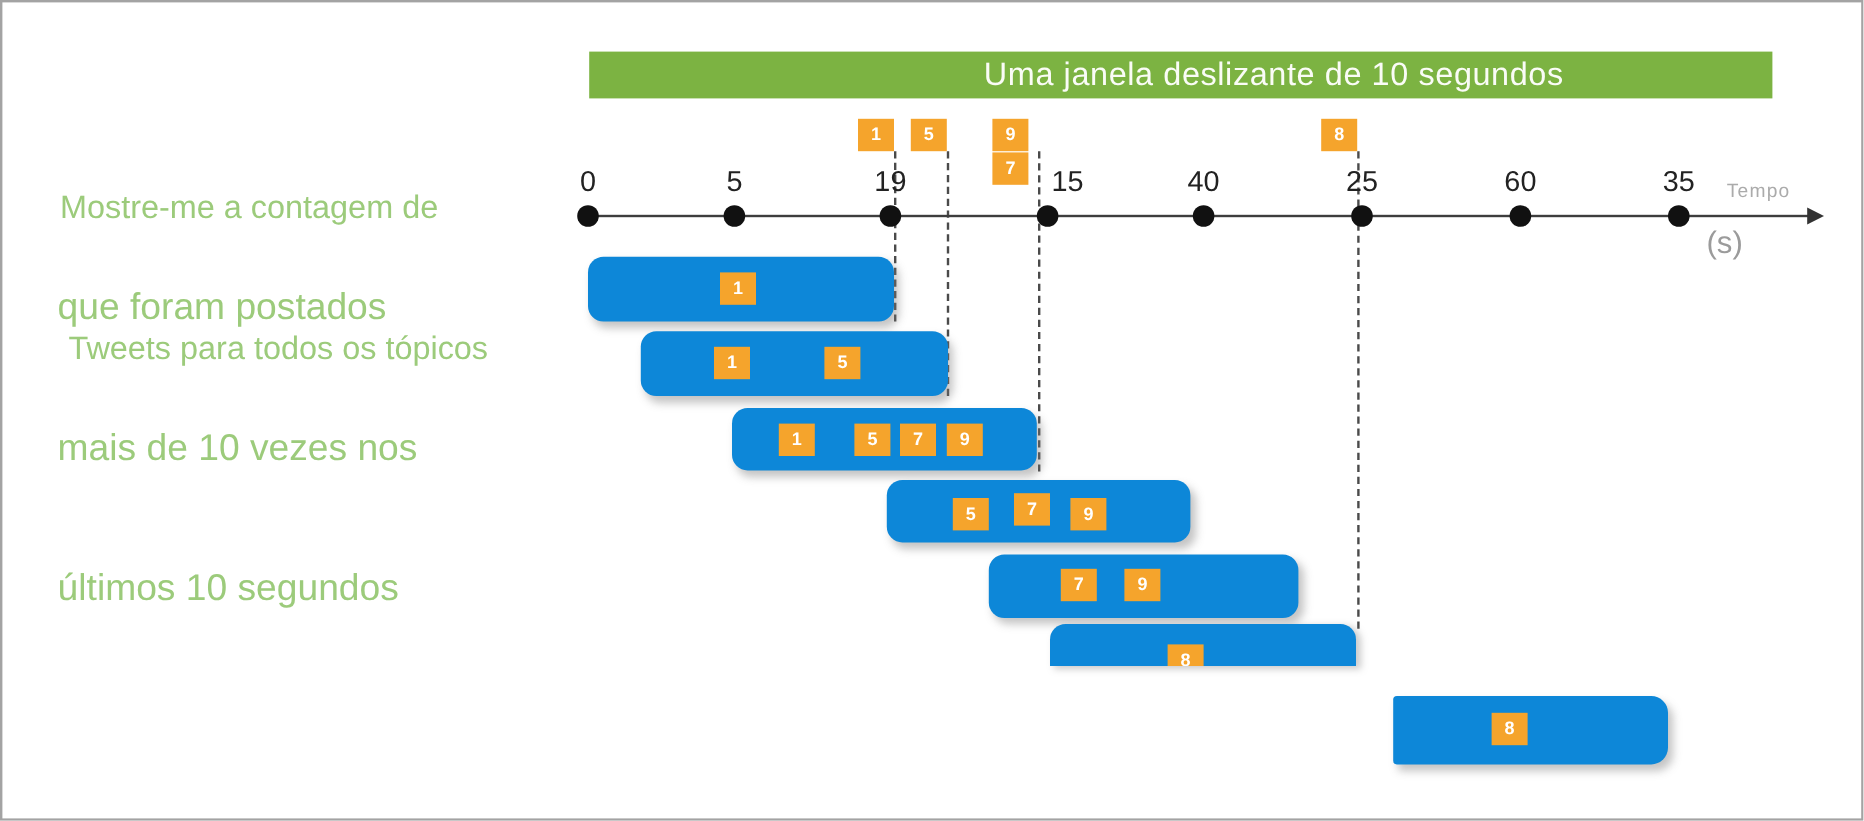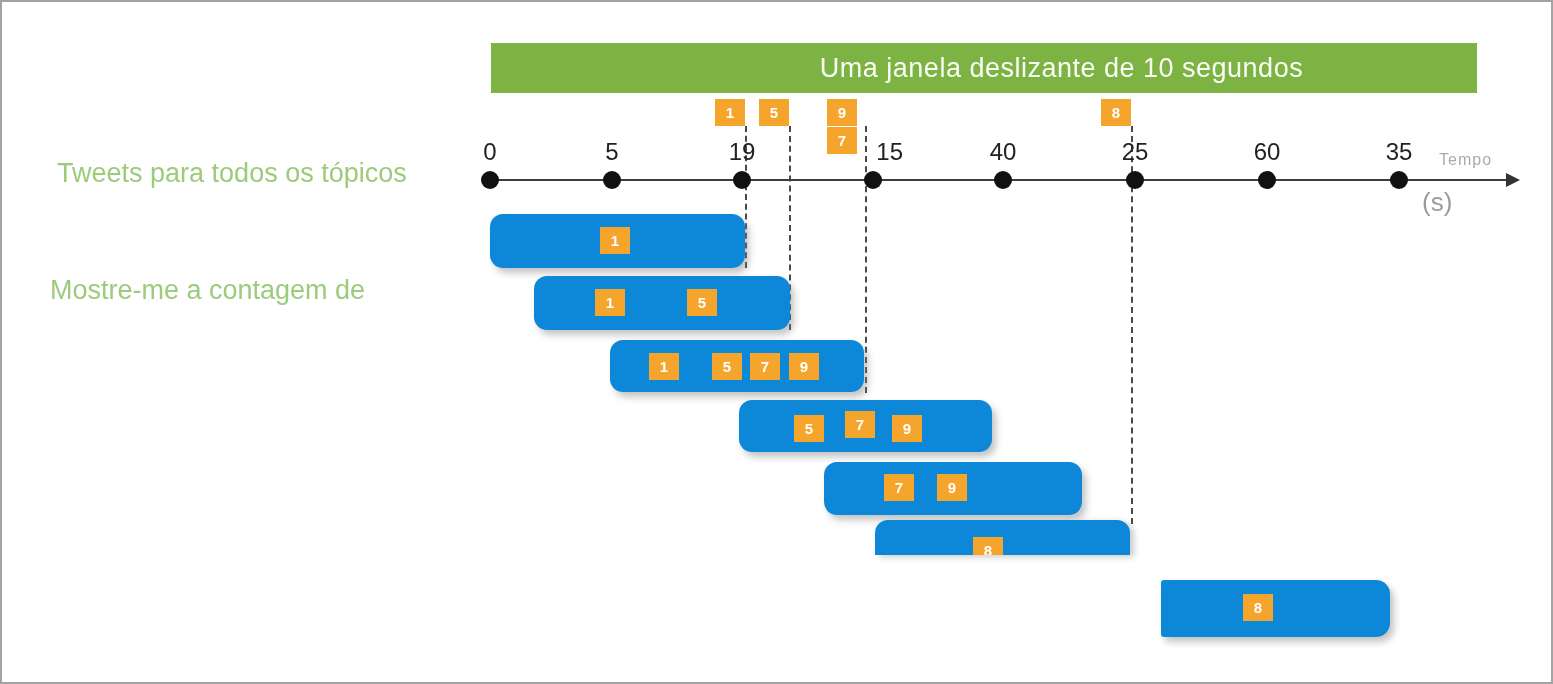--- a/index.html
+++ b/index.html
@@ -7,21 +7,21 @@
     position:relative;width:1553px;height:684px;background:#ffffff;
     border:2px solid #a3a3a3;box-sizing:border-box;overflow:hidden;
     font-family:"Liberation Sans", sans-serif;
   }
   
   .query{position:absolute;color:var(--green-text);white-space:pre;}
   .query-a{left:48px;top:74px;font-size:27px;line-height:39px;}
   .query-b{left:46px;top:156px;font-size:31px;line-height:39px;}
   
   .banner{
-    position:absolute;left:489px;top:41px;width:986px;height:50px;
+    position:absolute;left:489px;top:41px;width:986px;height:39px;
     background:var(--green-banner);display:flex;align-items:center;justify-content:center;
   }
   .banner-label{color:#fafcf6;font-size:27px;margin-left:155px;letter-spacing:.5px;}
   
   .axis-line{position:absolute;left:488px;top:177px;width:1018px;height:2px;background:#3d3d3d;}
   .axis-arrow{position:absolute;left:1504px;top:171px;width:0;height:0;
     border-left:14px solid #333;border-top:7px solid transparent;border-bottom:7px solid transparent;}
   .tick-dot{position:absolute;width:18px;height:18px;border-radius:50%;background:#111;top:169px;}
   .tick-label{position:absolute;top:136px;width:60px;text-align:center;font-size:24px;color:#222;}
   .axis-name{position:absolute;left:1437px;top:149px;font-size:16px;color:#ababab;letter-spacing:1px;}
@@ -41,22 +41,27 @@
   .window.clip-bottom{border-radius:13px 13px 0 0;overflow:hidden;box-shadow:4px 2px 6px rgba(125,125,125,.4);}
   .window.flat-left{border-radius:3px 14px 14px 3px;}
   .window .badge{box-shadow:none;}
 </style>
 </head>
 <body>
 
 <div class="canvas" style="--green-banner: #7cb342; --green-text: #9ccb7b; --blue: #0d87d8; --orange: #f5a42c;">
 
   <div class="query query-a">
+    <div>Mostre-me a contagem de</div>
     <div> Tweets para todos os tópicos</div>
-    <div>Mostre-me a contagem de</div>
+  </div>
+  <div class="query query-b">
+    <div>que foram postados</div>
+    <div>mais de 10 vezes nos</div>
+    <div>últimos 10 segundos</div>
   </div>
 
   <div class="banner">
     <span class="banner-label">Uma janela deslizante de 10 segundos</span>
   </div>
 
   <div id="layer-dashes">
       <div class="dash" style="left: 743px; top: 124px; height: 142px;"></div>
       <div class="dash" style="left: 787px; top: 124px; height: 204px;"></div>
       <div class="dash" style="left: 863px; top: 124px; height: 267px;"></div>

